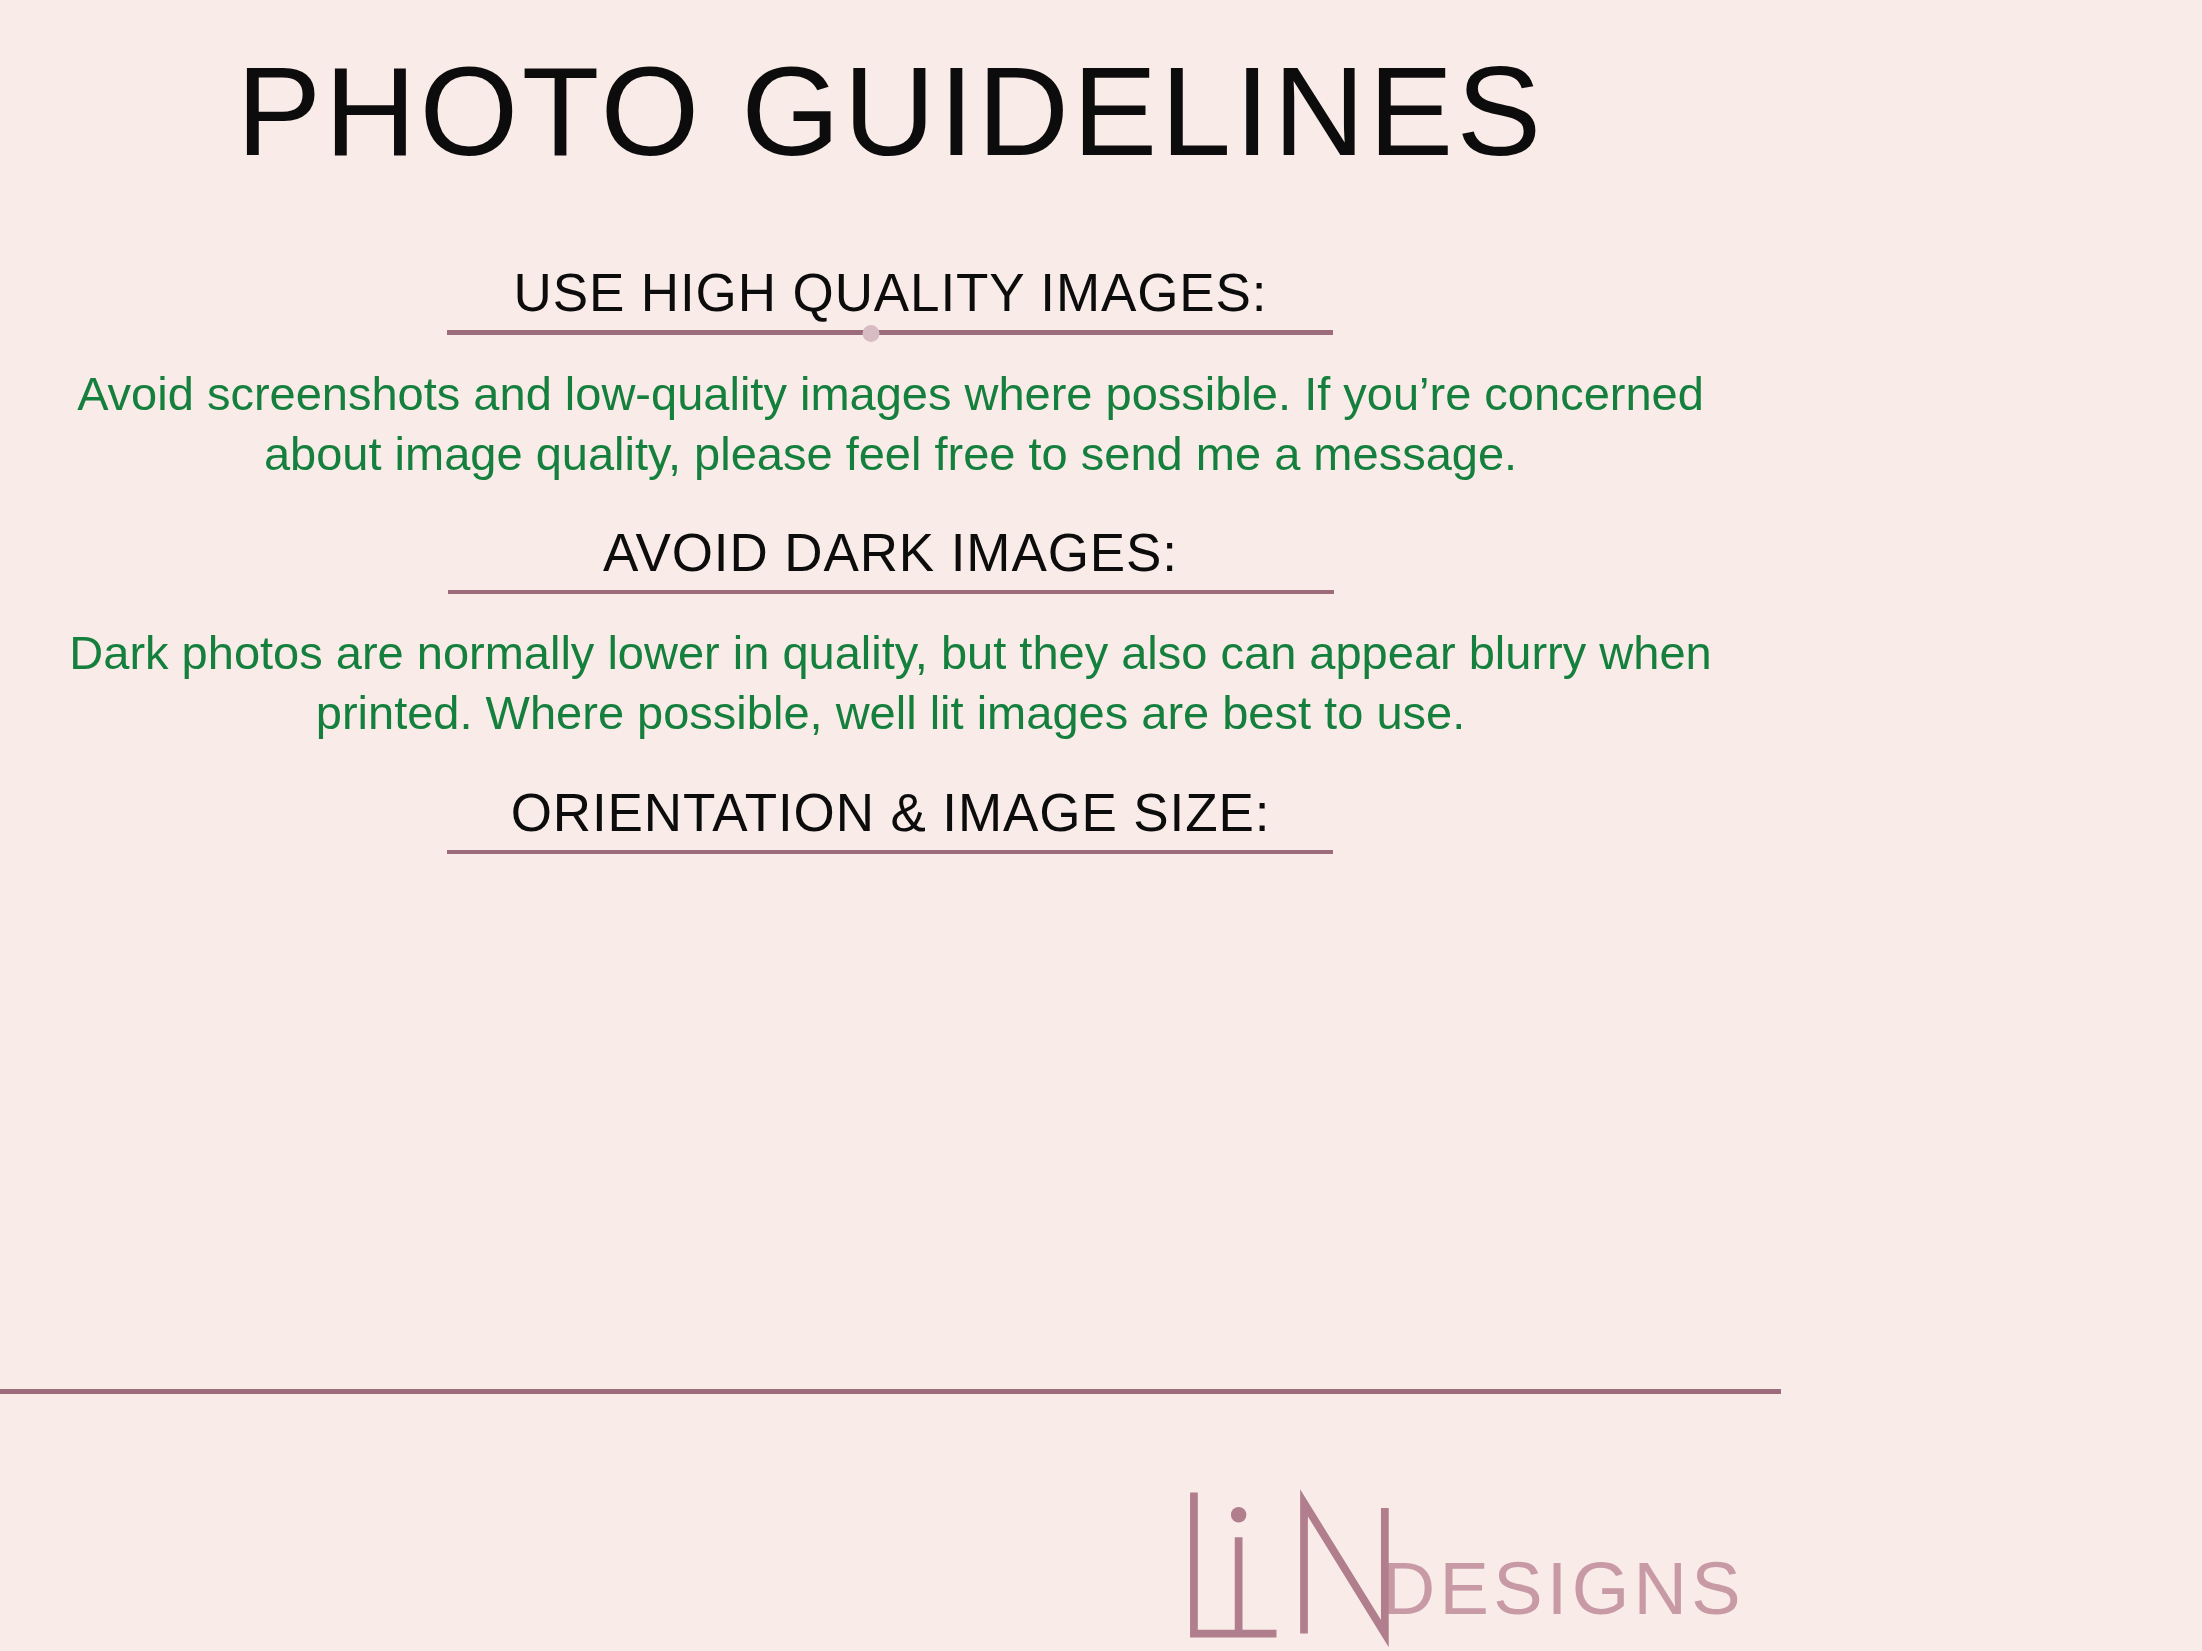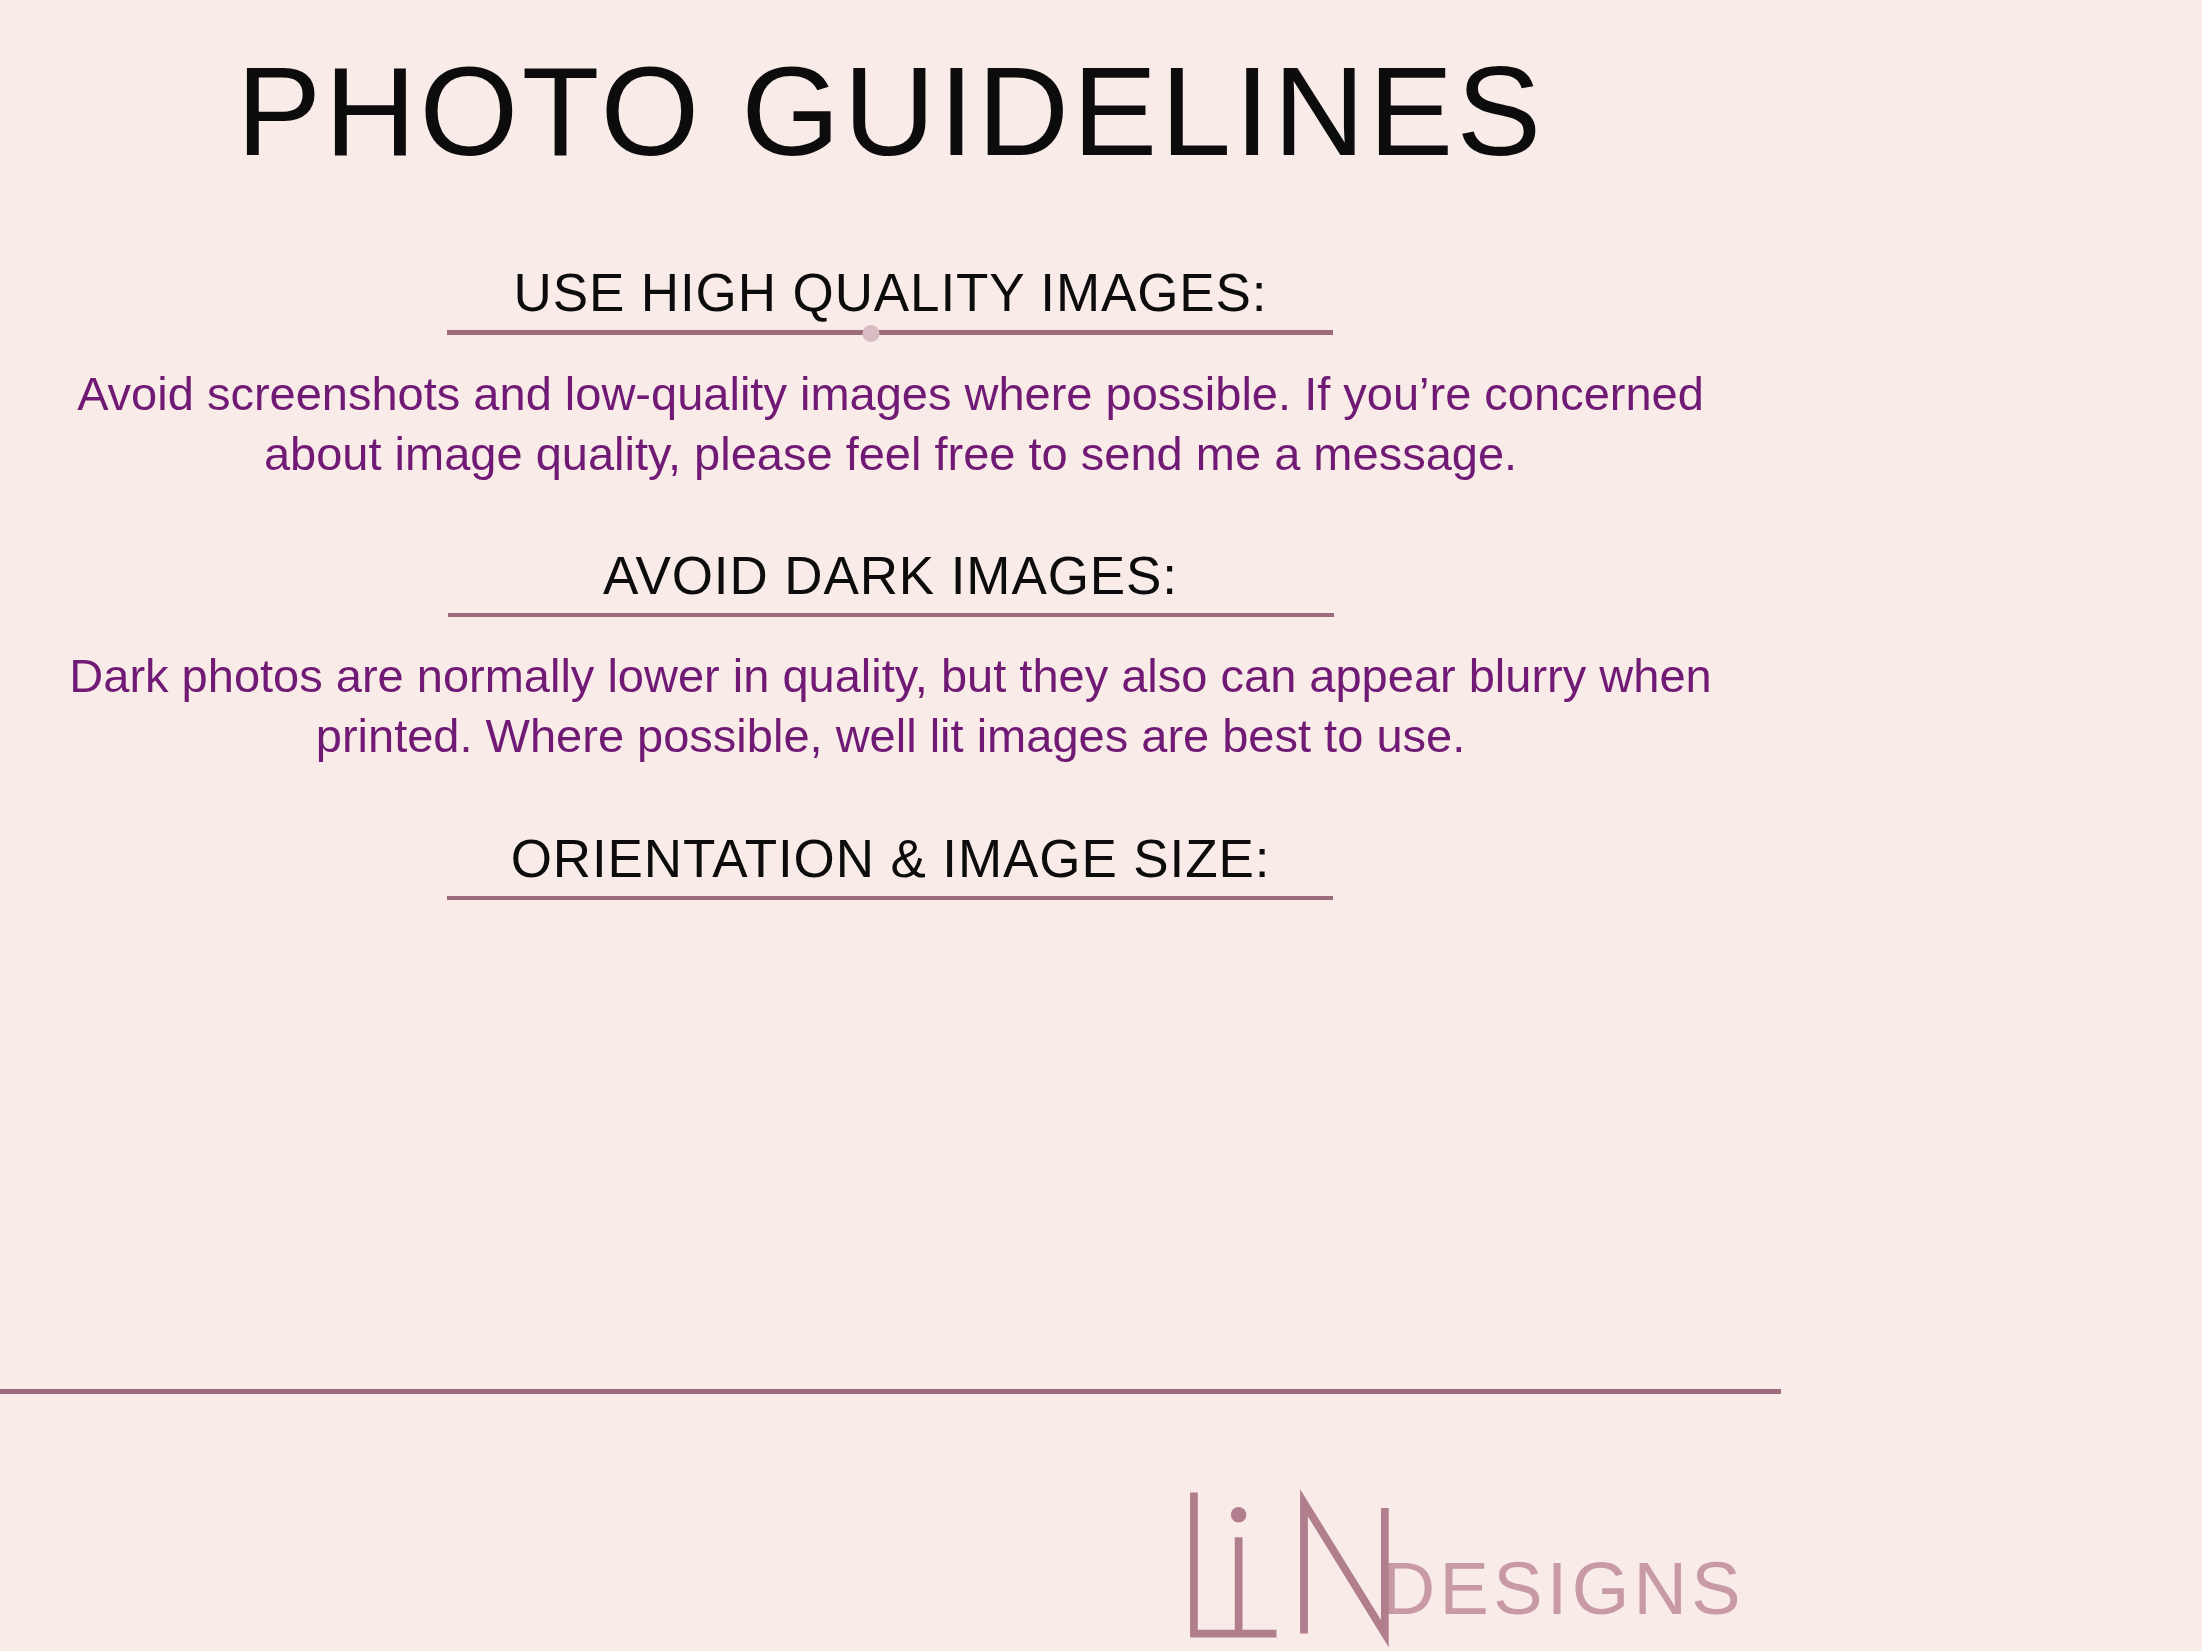--- a/index.html
+++ b/index.html
@@ -30,21 +30,21 @@
   .main-title {
     font-size: 127px;
     letter-spacing: 3.4px;
     font-weight: 400;
     line-height: 1.05;
     margin: 0 0 0 0;
     color: #0c0c0c;
     font-family: "Liberation Sans", sans-serif;
   }
   .section {
-    margin-top: 63px;
+    margin-top: 40px;
   }
   .section.first {
     margin-top: 86px;
   }
   .section-heading {
     display: inline-block;
     font-size: 53px;
     letter-spacing: 0.9px;
     font-weight: 400;
     line-height: 1.1;
@@ -74,21 +74,21 @@
     width: 17px;
     height: 17px;
     border-radius: 50%;
     background: #d8bcc4;
   }
   .section-body {
     margin: 29px auto 0 auto;
     font-size: 47px;
     line-height: 1.28;
     max-width: 2005px;
-    color: #701a75;
+    color: #15803d;
     font-weight: 400;
   }
   .spacer {
     flex: 1 1 auto;
   }
   .footer {
     position: relative;
     height: 258px;
     border-top: 5.2px solid #9c6b7c;
   }

